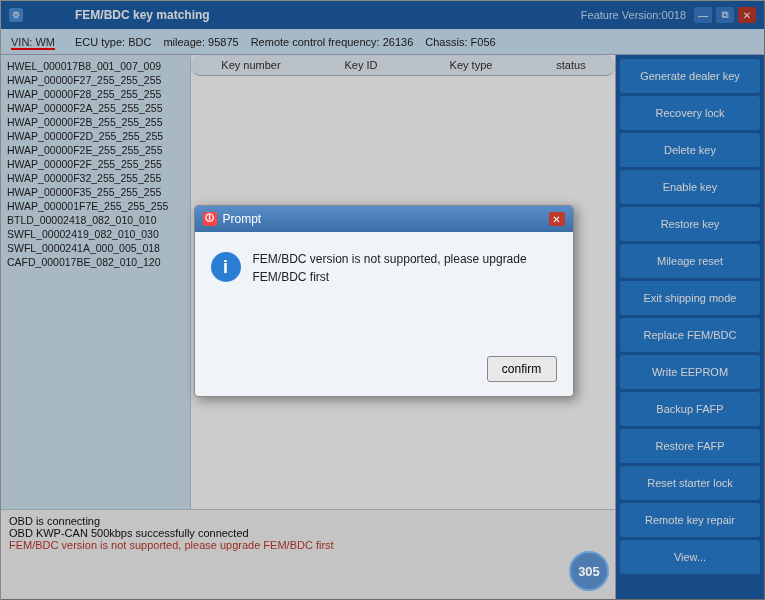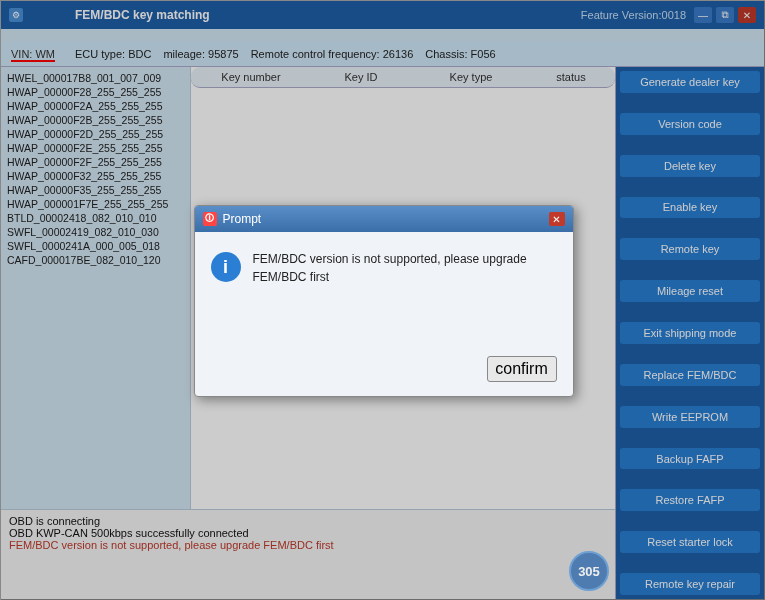--- a/index.html
+++ b/index.html
@@ -70,21 +70,20 @@
     .info-bar {
       height: 26px;
       background: #d0e8f8;
       display: flex;
       align-items: center;
       padding: 0 10px;
       font-size: 11px;
       color: #222;
       gap: 4px;
       border-bottom: 1px solid #aac;
-      margin-top: 12px;
     }
     .info-bar span { margin-right: 8px; }
     .vin-underline {
       border-bottom: 2px solid red;
       color: #333;
     }
 
     .main-area {
       flex: 1;
       display: flex;
@@ -156,21 +155,21 @@
     }
     .log-area .log-red { color: #c0392b; }
     .log-area .log-black { color: #111; }
 
     .right-panel {
       width: 148px;
       background: #1e5fa8;
       display: flex;
       flex-direction: column;
       padding: 4px;
-      gap: 20px;
+      gap: 3px;
     }
     .right-btn {
       height: 34px;
       background: #2a7fd4;
       border: none;
       color: white;
       font-size: 11px;
       cursor: pointer;
       border-radius: 3px;
       text-align: center;
@@ -264,21 +263,21 @@
       padding: 8px 16px 14px;
       display: flex;
       justify-content: flex-end;
     }
     .dialog-confirm-btn {
       width: 70px;
       height: 26px;
       background: #e8e8e8;
       border: 1px solid #888;
       border-radius: 3px;
-      font-size: 16px;
+      font-size: 12px;
       cursor: pointer;
       display: flex;
       align-items: center;
       justify-content: center;
       margin-top: 44px;
     }
 
     .watermark {
       position: absolute;
       bottom: 8px;
@@ -326,20 +325,21 @@
     <span>Chassis: F056</span>
   </div>
 
   <div class="main-area">
 
     <div class="left-panel">
       <div class="key-list-area">
 
         <div class="module-list" id="module-list">
         <div>HWEL_000017B8_001_007_009</div>
+            <div>HWAP_00000F27_255_255_255</div>
             <div>HWAP_00000F28_255_255_255</div>
             <div>HWAP_00000F2A_255_255_255</div>
             <div>HWAP_00000F2B_255_255_255</div>
             <div>HWAP_00000F2D_255_255_255</div>
             <div>HWAP_00000F2E_255_255_255</div>
             <div>HWAP_00000F2F_255_255_255</div>
             <div>HWAP_00000F32_255_255_255</div>
             <div>HWAP_00000F35_255_255_255</div>
             <div>HWAP_000001F7E_255_255_255</div>
             <div>BTLD_00002418_082_010_010</div>
@@ -362,32 +362,33 @@
 
       <div class="log-area" id="log-area">
       <div class="log-black">OBD is connecting</div>
           <div class="log-black">OBD KWP-CAN 500kbps successfully connected</div>
           <div class="log-red">FEM/BDC version is not supported, please upgrade FEM/BDC first</div>
         </div>
     </div>
 
     <div class="right-panel" id="right-panel">
     <button class="right-btn">Generate dealer key</button>
-        <button class="right-btn">Version code</button>
+        <button class="right-btn">Recovery lock</button>
         <button class="right-btn">Delete key</button>
         <button class="right-btn">Enable key</button>
-        <button class="right-btn">Remote key</button>
+        <button class="right-btn">Restore key</button>
         <button class="right-btn">Mileage reset</button>
         <button class="right-btn">Exit shipping mode</button>
         <button class="right-btn">Replace FEM/BDC</button>
         <button class="right-btn">Write EEPROM</button>
         <button class="right-btn">Backup FAFP</button>
         <button class="right-btn">Restore FAFP</button>
         <button class="right-btn">Reset starter lock</button>
         <button class="right-btn">Remote key repair</button>
+        <button class="right-btn">View...</button>
       </div>
   </div>
 
   <div class="overlay">
     <div class="dialog">
       <div class="dialog-title-bar">
         <div class="dialog-title-icon">🛈</div>
         <span>Prompt</span>
         <button class="dialog-title-close">✕</button>
       </div>

